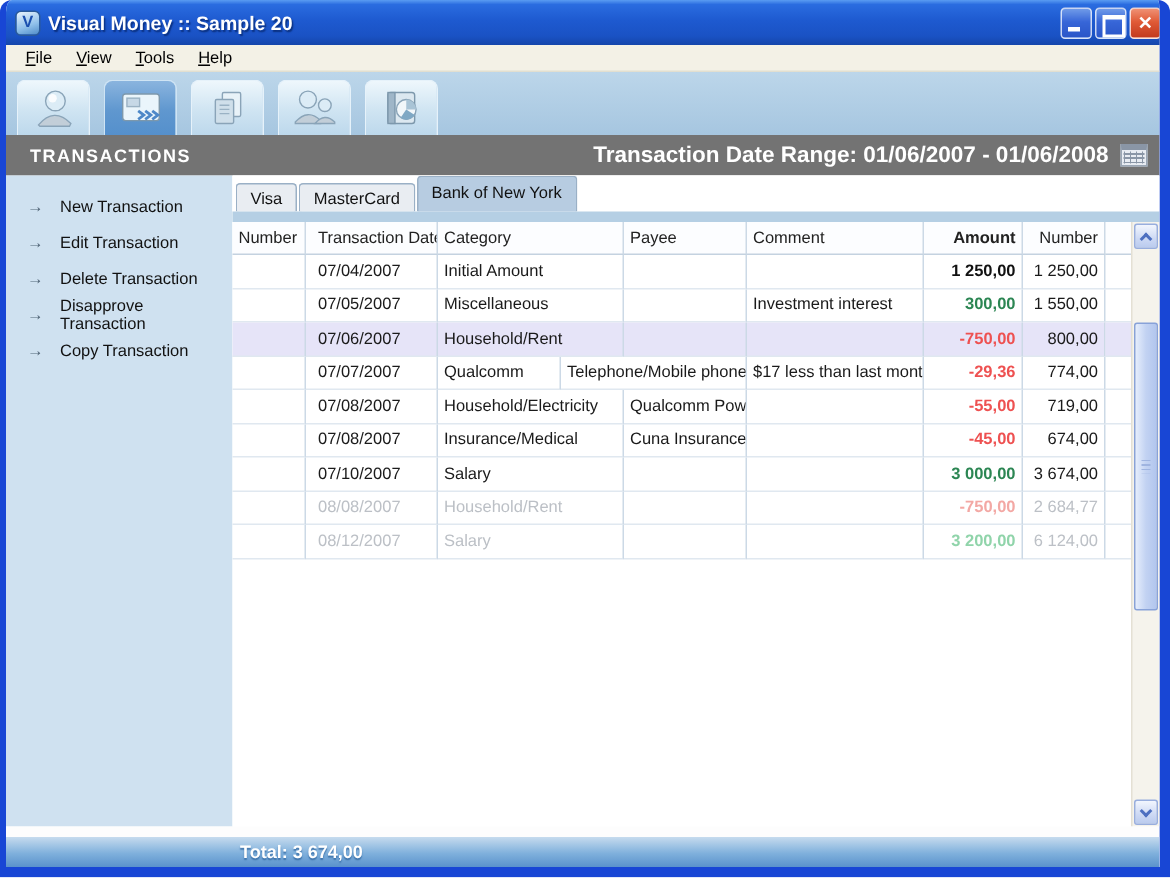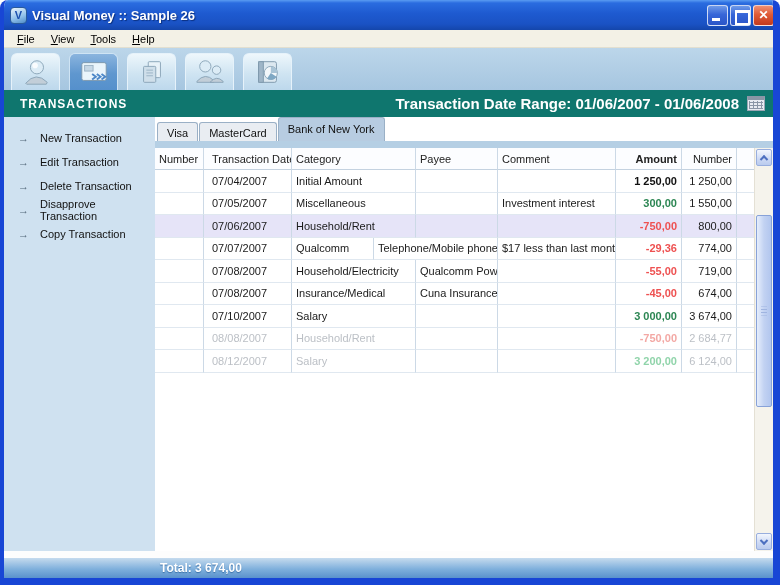--- a/index.html
+++ b/index.html
@@ -33,21 +33,21 @@
   
   .toolbar { position:absolute; left:0; right:0; top:48px; height:42px;
     background:linear-gradient(180deg,#bcd6ea,#a6c6e0); display:flex; align-items:flex-end; padding:0 0 0 7px; gap:9px; }
   .toolbtn { width:49px; height:37px; border-radius:6px 6px 0 0; border:1px solid #e6f2fa; border-bottom:none;
     background:linear-gradient(180deg,#eef7fc 0%,#cfe4f2 55%,#bdd8ec 100%);
     display:flex; align-items:center; justify-content:center; }
   .toolbtn.selected { background:linear-gradient(180deg,#8ab4de 0%,#5f97cf 55%,#5590cc 100%); border-color:#cfe4f4; }
   .toolbtn svg { display:block; }
 
   
-  .sectionbar { position:absolute; left:0; right:0; top:90px; height:27px; background:#0f766e;
+  .sectionbar { position:absolute; left:0; right:0; top:90px; height:27px; background:#737373;
     display:flex; align-items:center; padding:0 8px 0 16px; }
   .section-title { color:#fff; font-weight:bold; font-size:12px; letter-spacing:1px; flex:1; }
   .date-range { color:#fff; font-weight:bold; font-size:15px; margin-right:8px; }
   .cal-icon { width:18px; height:15px; background:#e8ecf2; border:1px solid #9aa6b4; border-top:4px solid #8a96a6; position:relative; }
   .cal-icon::after { content:""; position:absolute; inset:1px;
     background:
       repeating-linear-gradient(90deg,#8a96a6 0 1px,transparent 1px 4px),
       repeating-linear-gradient(0deg,#8a96a6 0 1px,transparent 1px 3px); }
 
   
@@ -100,21 +100,21 @@
     display:flex; align-items:center; padding-left:156px; }
   .statusbar .total { color:#fff; font-weight:bold; font-size:12px; text-shadow:0 1px 1px #3a70a8; }
 </style>
 </head>
 <body>
 
 <div class="window">
 
   <div class="titlebar">
     <div class="app-icon">V</div>
-    <div class="title">Visual Money :: Sample 26</div>
+    <div class="title">Visual Money :: Sample 20</div>
     <div class="win-controls">
       <div class="winbtn min"></div>
       <div class="winbtn max"></div>
       <div class="winbtn close"></div>
     </div>
   </div>
 
   <div class="menubar">
     <span class="menu-item">File</span>
     <span class="menu-item">View</span>

